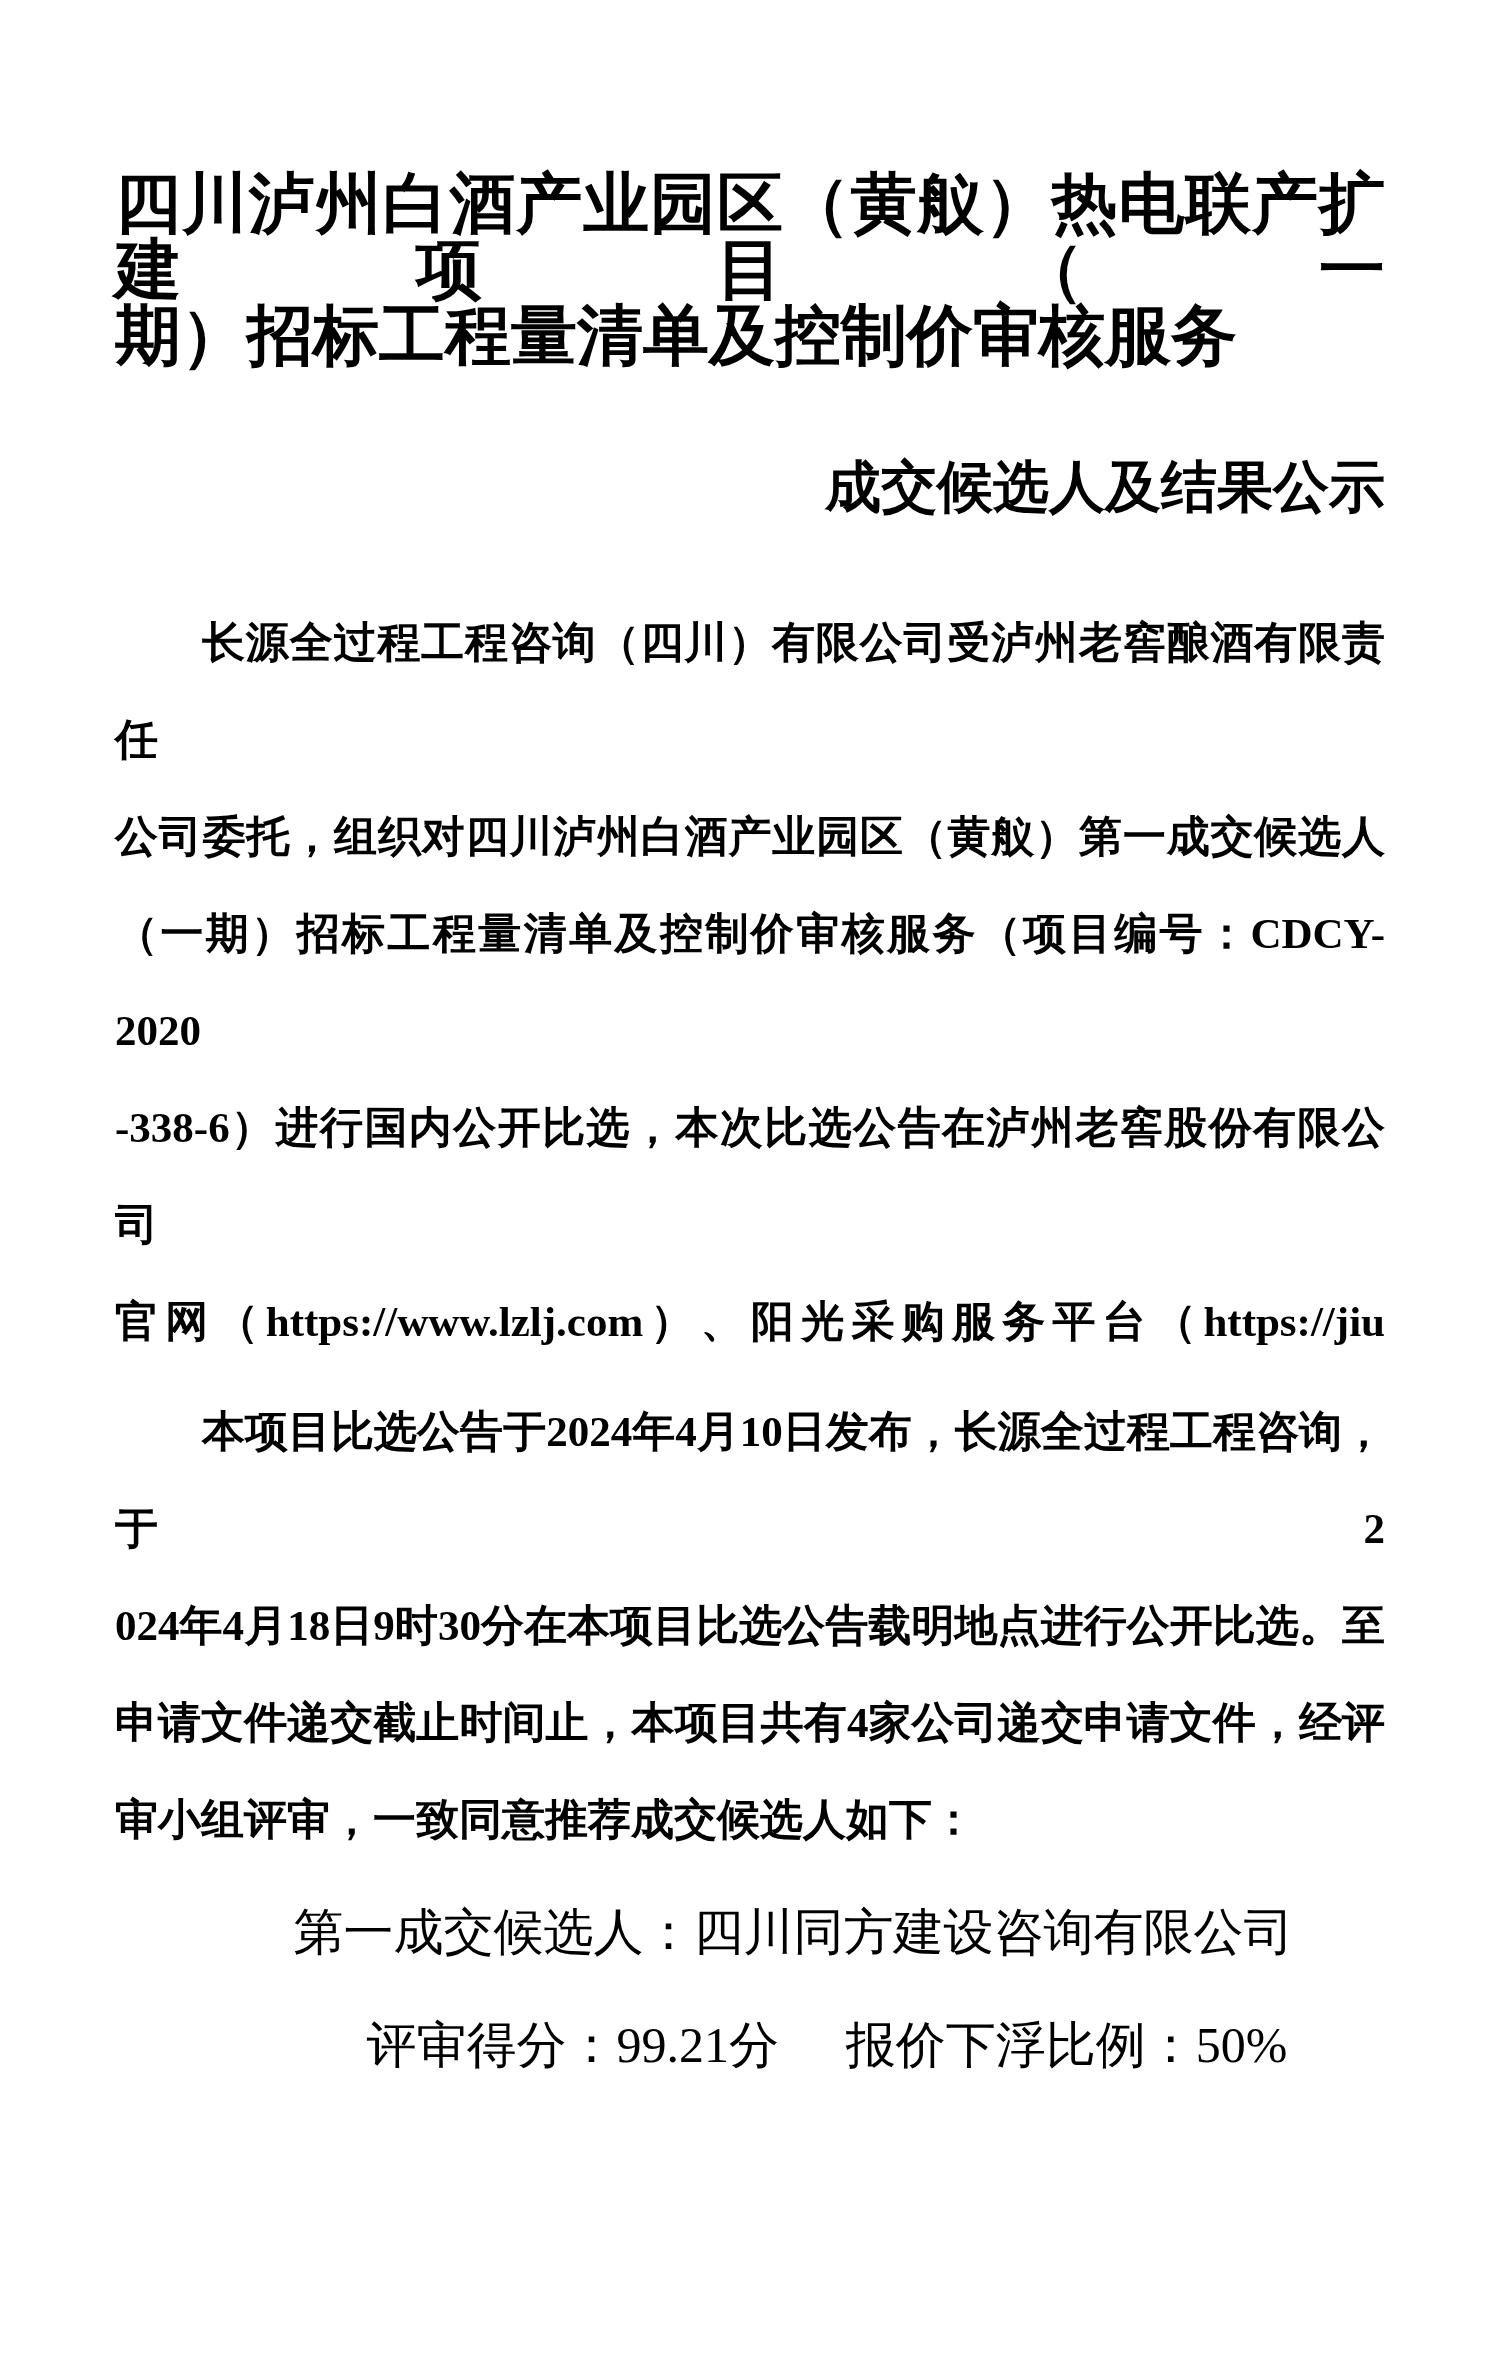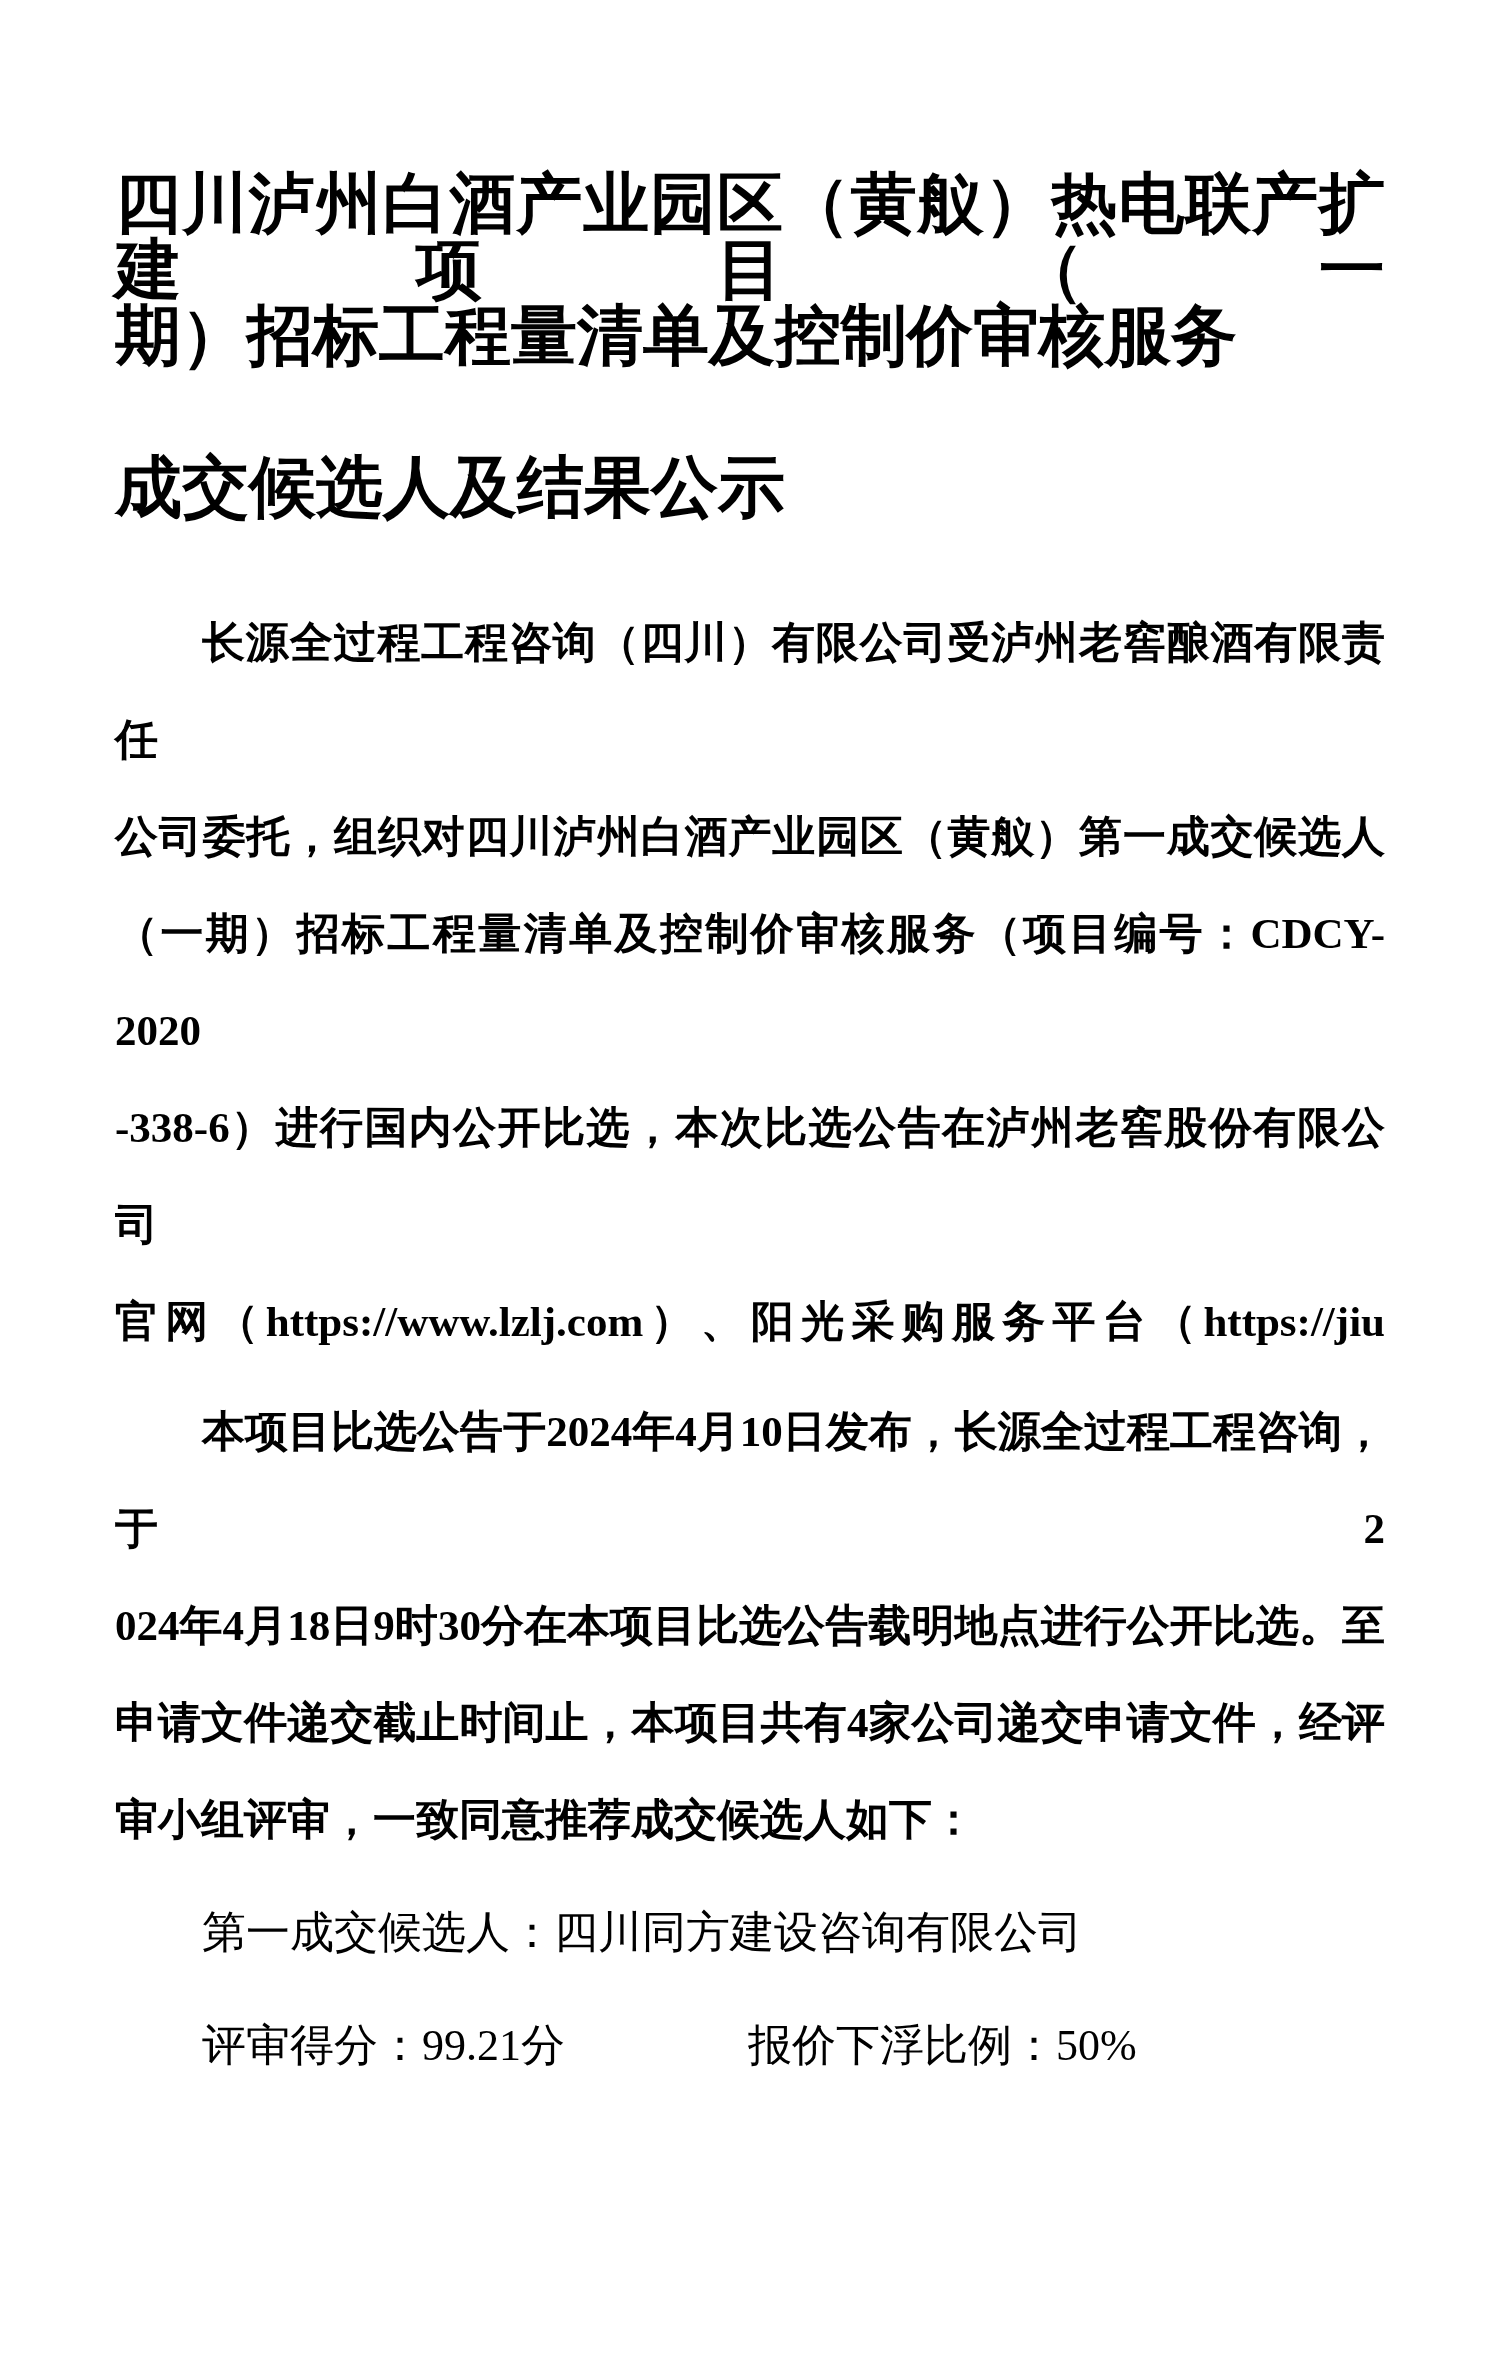--- a/index.html
+++ b/index.html
@@ -18,41 +18,42 @@
     font-size: 66px;
     line-height: 66px;
     letter-spacing: 0px;
   }
   .title-fill  { text-align: justify; text-align-last: justify; }
   .title-center{ }
 
   .subtitle {
     margin-top: 63px;
     font-weight: 700;
-    font-size: 67px;
+    font-size: 56px;
     line-height: 111px;
-    text-align: left;
+    text-align: right;
   }
 
   .para1 { margin-top: 51px; }
   .para2 { margin-top: 13px; }
 
   .bline {
     font-size: 43px;
     line-height: 97px;
     font-weight: bold;
   }
   .jline { text-align: justify; text-align-last: justify; }
   .indent { text-indent: 87px; }
 
   .cline {
-    font-size: 44px;
+    font-size: 50px;
     line-height: 97px;
     margin-top: 16px;
     text-indent: 87px;
+    text-align: center;
   }
   .score-cell {
     display: inline-block;
     width: 546px;
     text-indent: 0;
   }
 </style>
 </head>
 <body>
 

